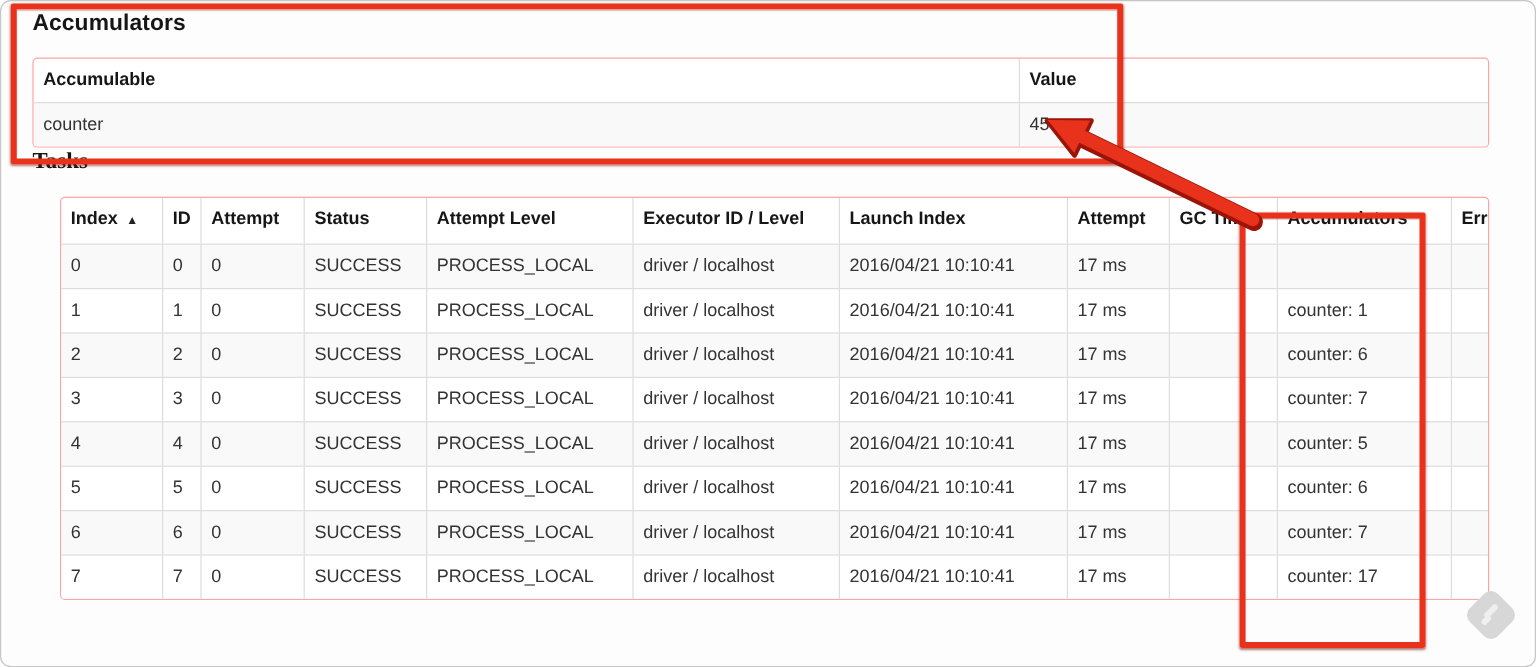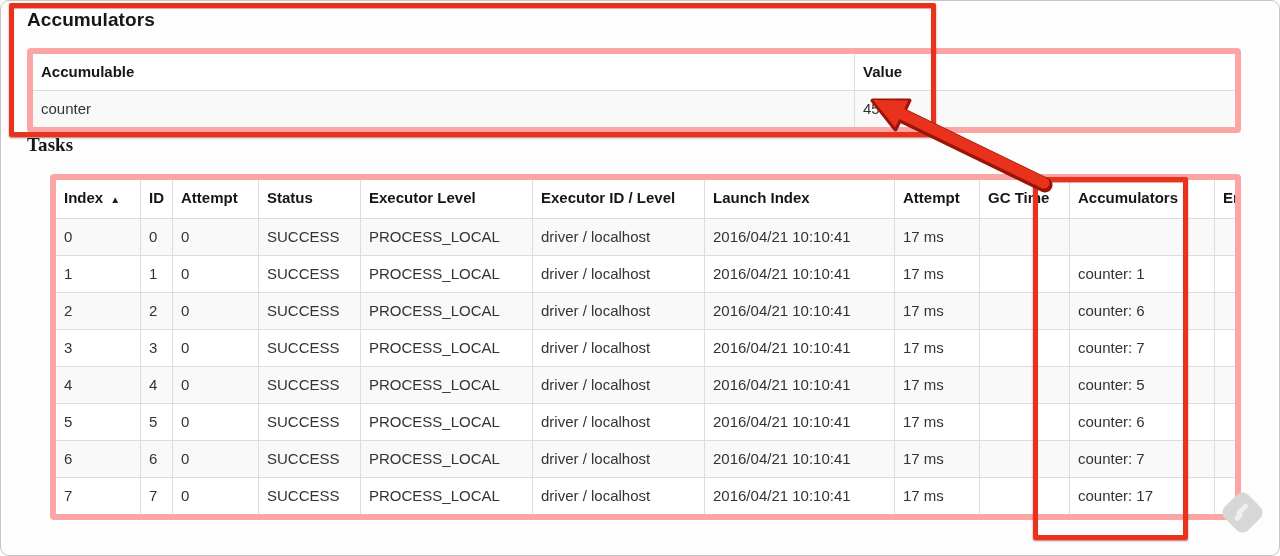--- a/index.html
+++ b/index.html
@@ -13,21 +13,21 @@
   .page-frame {
     position:absolute; inset:0; border:1px solid #c6c6c6; border-radius:9px;
     pointer-events:none; z-index:40; background:transparent;
   }
   .content { position:absolute; left:27px; top:8px; width:1214px; z-index:1; }
   h2.section-title {
     font-size:19px; line-height:24px; font-weight:bold; color:#161616;
     margin:0; letter-spacing:.1px;
   }
   .table-wrap {
-    border:6px solid #fca5a5; border-radius:4px; overflow:hidden; background:#fff;
+    border:1px solid #fca5a5; border-radius:4px; overflow:hidden; background:#fff;
   }
   .acc-wrap { margin-top:16px; }
   .tasks-title { margin-top:29px;font-family:Liberation Serif, serif; }
   .tasks-wrap { margin-top:17px;margin-left:23px; }
   table { border-collapse:separate; border-spacing:0; table-layout:fixed; width:100%; }
   th, td {
     padding:8px; line-height:20px; text-align:left; vertical-align:top;
     border-left:1px solid #ddd; white-space:nowrap; overflow:hidden;
   }
   th:first-child, td:first-child { border-left:none; }
@@ -104,21 +104,21 @@
           <col style="width: 90px;">
           <col style="width: 145px;">
           <col style="width: 67px;">
         </colgroup>
         <thead>
           <tr>
             <th><span>Index</span><span class="sort-icon">▲</span></th>
             <th><span>ID</span></th>
             <th><span>Attempt</span></th>
             <th><span>Status</span></th>
-            <th><span>Executor Level</span></th>
+            <th><span>Attempt Level</span></th>
             <th><span>Executor ID / Level</span></th>
             <th><span>Launch Index</span></th>
             <th><span>Attempt</span></th>
             <th><span>GC Time</span></th>
             <th><span>Accumulators</span></th>
             <th><span>Errors</span></th>
           </tr>
         </thead>
         <tbody>
           <tr>

